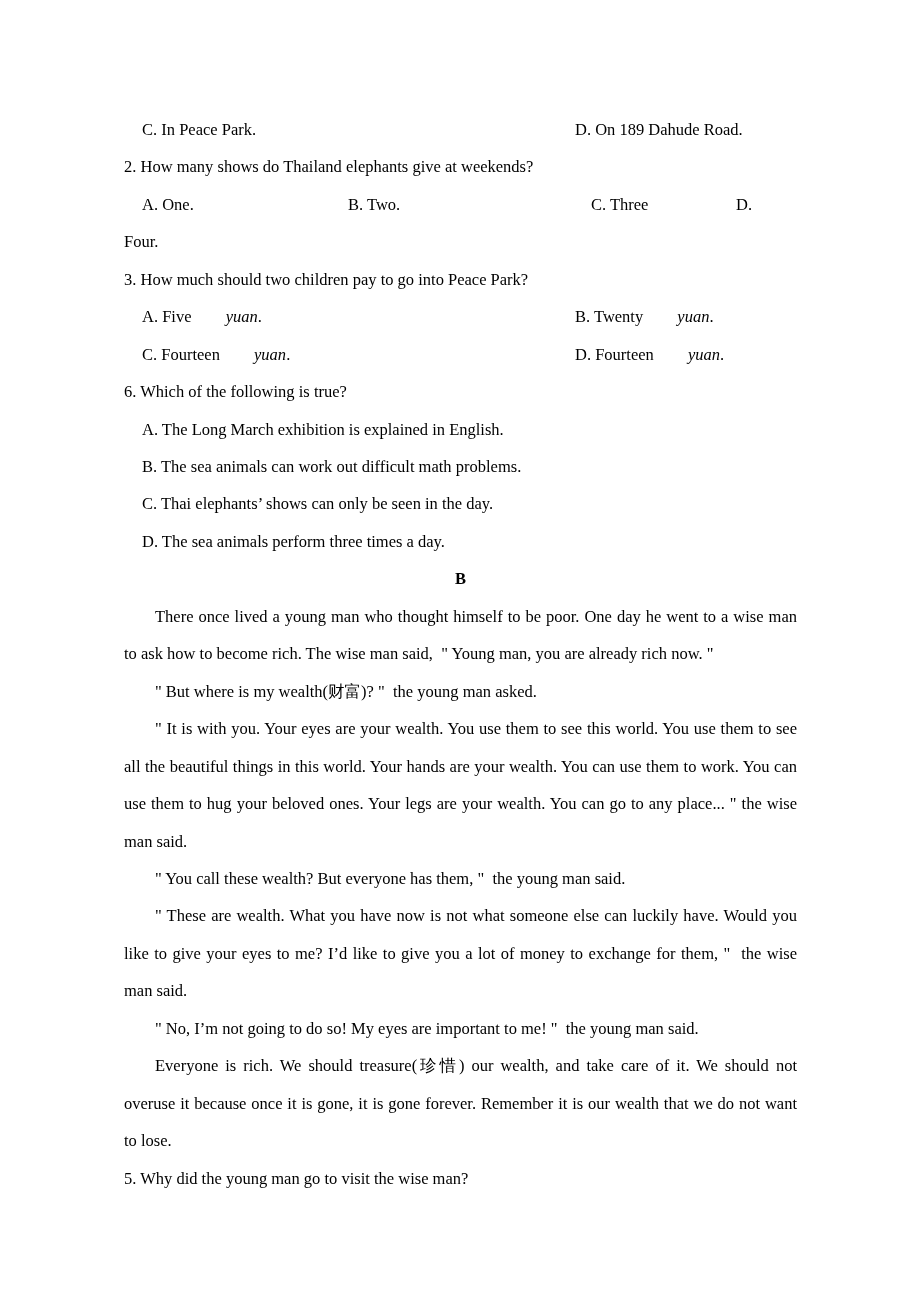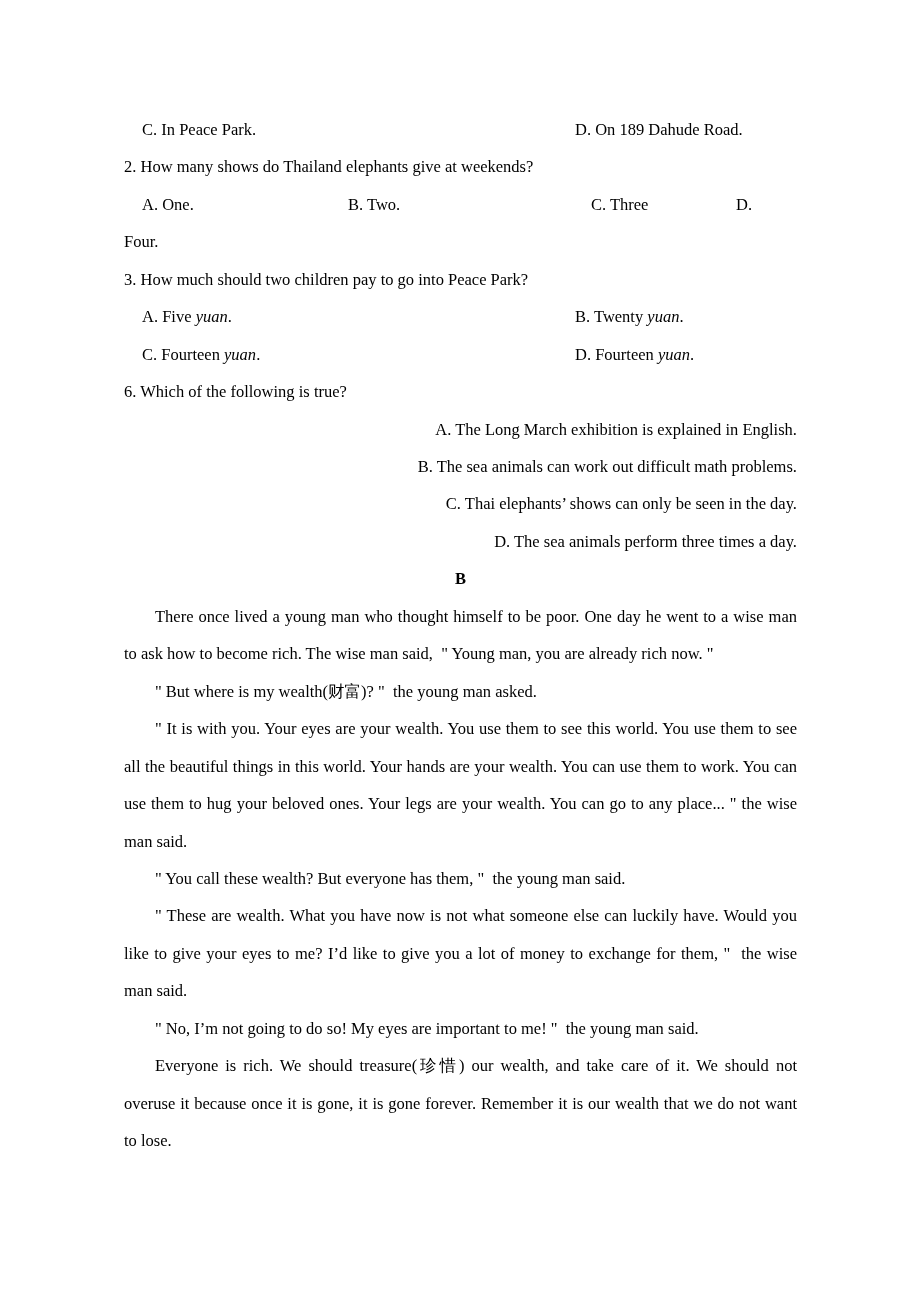--- a/index.html
+++ b/index.html
@@ -32,34 +32,34 @@
     position: absolute;
     top: 0;
     line-height: 37.45px;
     white-space: nowrap;
   }
   .c1 { left: 18px; }
   .c2 { left: 224px; }
   .c3 { left: 423px; margin-left: 44px; }
   .c4 { left: 612px; }
   .r2 { left: 451px; }
-  .opt-indent { padding-left: 18px; text-align: right; }
+  .opt-indent { padding-left: 18px; }
   .section-label {
     line-height: 37.45px;
     min-height: 37.45px;
     text-align: center;
     font-weight: bold;
   }
   .para {
     line-height: 37.45px;
     text-align: justify;
     text-indent: 31px;
     white-space: pre-wrap;
   }
-  .em { font-style: italic; }
+  .em { font-style: italic; margin-left: 30px; }
 </style>
 </head>
 <body>
 
 <div class="page">
   <div class="content">
 
     <div class="row">
       <span class="opt c1">C. In Peace Park.</span>
       <span class="opt r2">D. On 189 Dahude Road.</span>
@@ -93,15 +93,16 @@
     <div class="section-label">B</div>
 
     <p class="para">There once lived a young man who thought himself to be poor. One day he went to a wise man to ask how to become rich. The wise man said,  " Young man, you are already rich now. "</p>
     <p class="para">" But where is my wealth(财富)? "  the young man asked.</p>
     <p class="para">" It is with you. Your eyes are your wealth. You use them to see this world. You use them to see all the beautiful things in this world. Your hands are your wealth. You can use them to work. You can use them to hug your beloved ones. Your legs are your wealth. You can go to any place... " the wise man said.</p>
     <p class="para">" You call these wealth? But everyone has them, "  the young man said.</p>
     <p class="para">" These are wealth. What you have now is not what someone else can luckily have. Would you like to give your eyes to me? I’d like to give you a lot of money to exchange for them, "  the wise man said.</p>
     <p class="para">" No, I’m not going to do so! My eyes are important to me! "  the young man said.</p>
     <p class="para">Everyone is rich. We should treasure(珍惜) our wealth, and take care of it. We should not overuse it because once it is gone, it is gone forever. Remember it is our wealth that we do not want to lose.</p>
 
+    <div class="line">5. Why did the young man go to visit the wise man?</div>
 
   </div>
 </div>
 
 </body></html>

